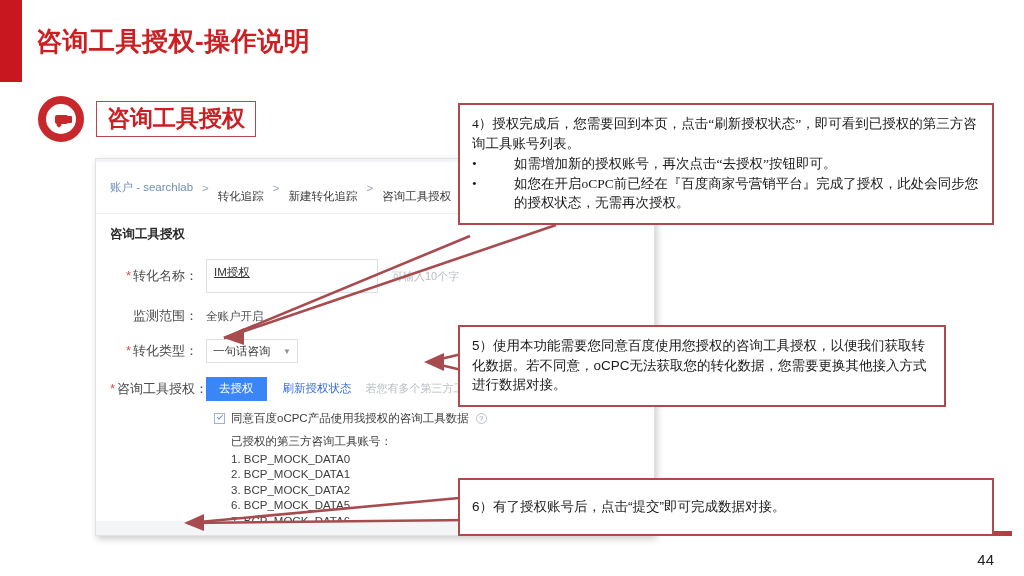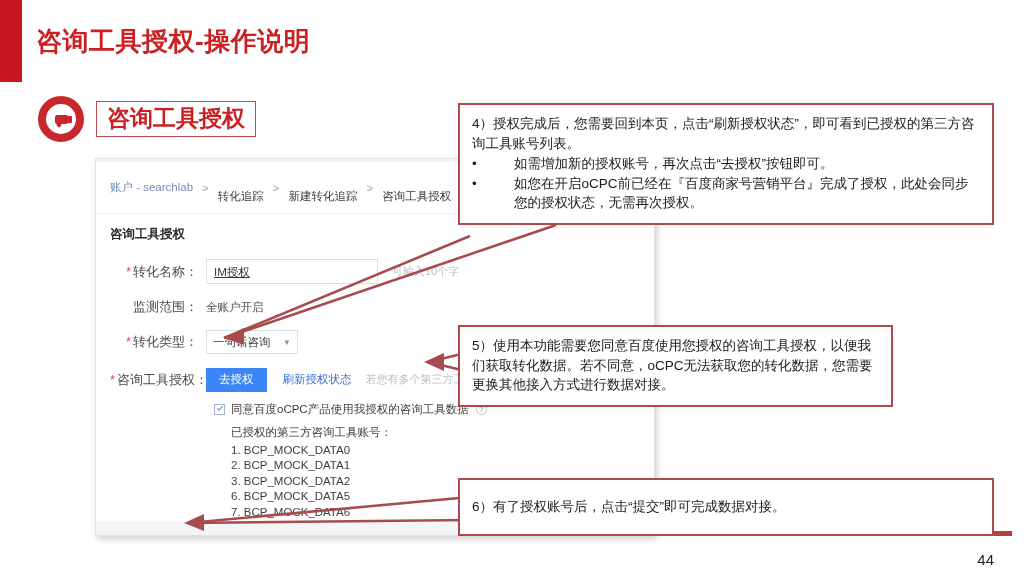--- a/index.html
+++ b/index.html
@@ -119,21 +119,21 @@
   .flabel {
     width: 96px;
     text-align: right;
     padding-right: 8px;
     white-space: nowrap;
     color: #4b4b4b;
     font-size: 13px;
   }
   .req { color: #d9534f; margin-right: 2px; }
   .txtinput {
-    width: 172px; height: 25px;
+    width: 172px; height: 34px;
     border: 1px solid #dcdfe3;
     background: #fff;
     font-size: 11.5px;
     color: #333;
     padding: 0 7px;
     line-height: 25px;
     text-decoration: underline;
   }
   .hint { color: #b6bcc3; font-size: 11px; margin-left: 14px; white-space: nowrap; }
   .plain-val { color: #4b4b4b; font-size: 11.5px; }
@@ -207,22 +207,22 @@
   .callout {
     position: absolute;
     background: #ffffff;
     border: 2px solid #B0494E;
     font-size: 13.5px;
     color: #1a1a1a;
     line-height: 1.45;
     padding: 9px 12px 10px 12px;
     z-index: 20;
   }
-  #callout4 { left: 458px; top: 103px; width: 536px; }
-  #callout5 { left: 458px; top: 325px; width: 435px; }
+  #callout4 { left: 458px; top: 103px; width: 536px; font-family: Liberation Serif, serif; }
+  #callout5 { left: 458px; top: 325px; width: 488px; }
   #callout6 { left: 458px; top: 478px; width: 536px; height: 58px; display: flex; align-items: center; }
   .callout .bullets { margin-top: 1px; }
   .callout .bline { display: flex; }
   .callout .bdot { width: 42px; flex: none; }
   .callout .btext { flex: 1; }
 
   
   .arrows {
     position: absolute; left: 0; top: 0;
     width: 1024px; height: 576px;

